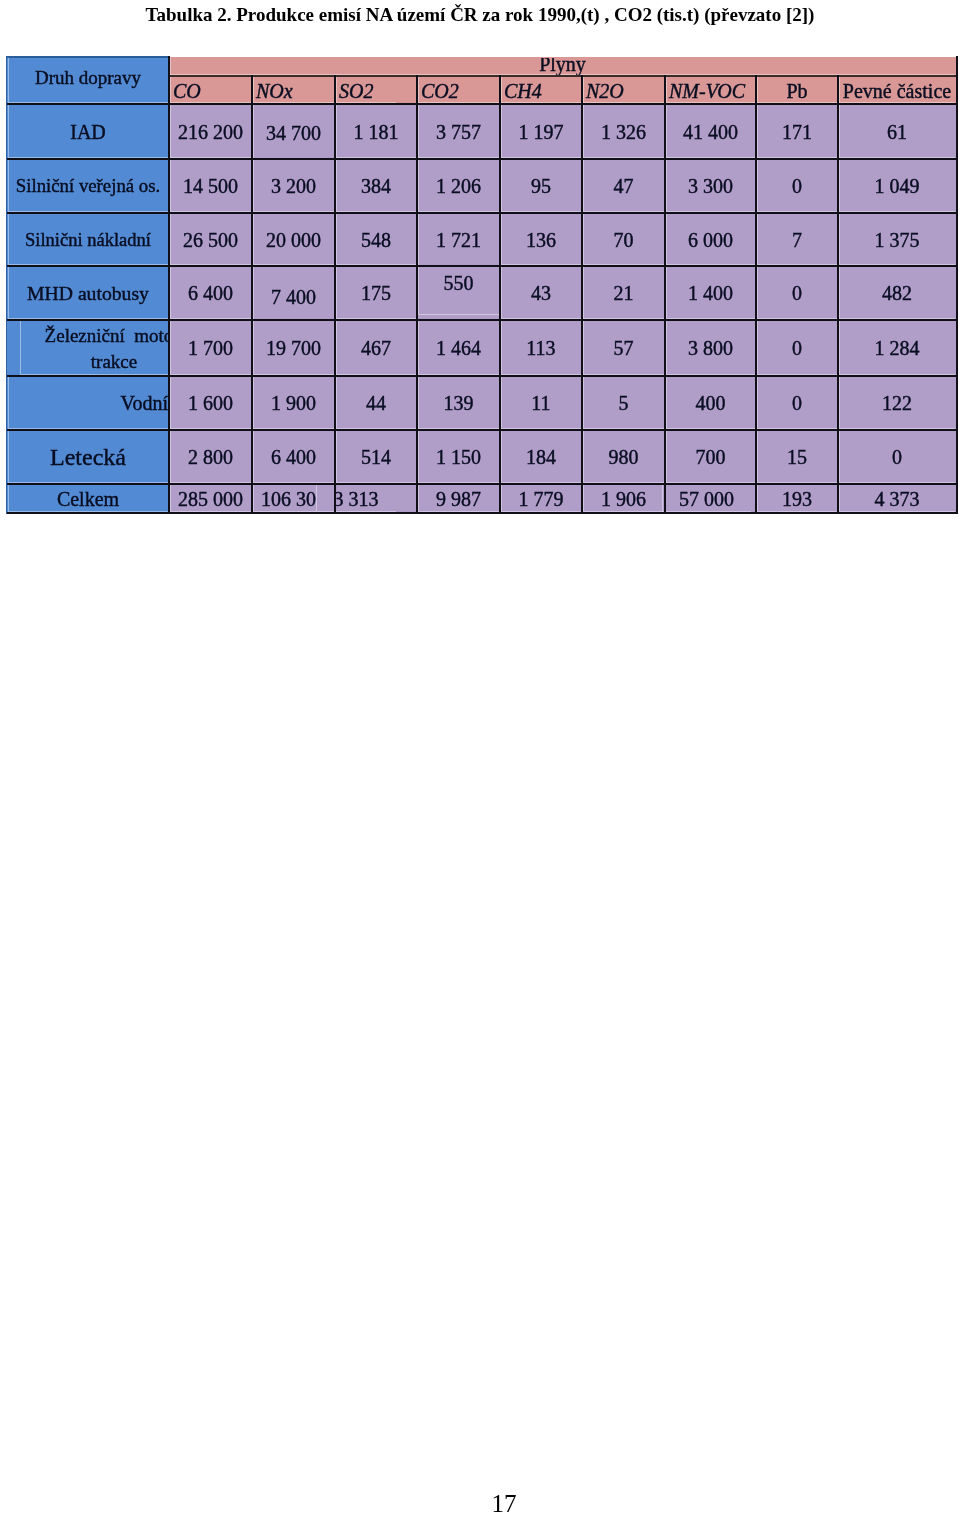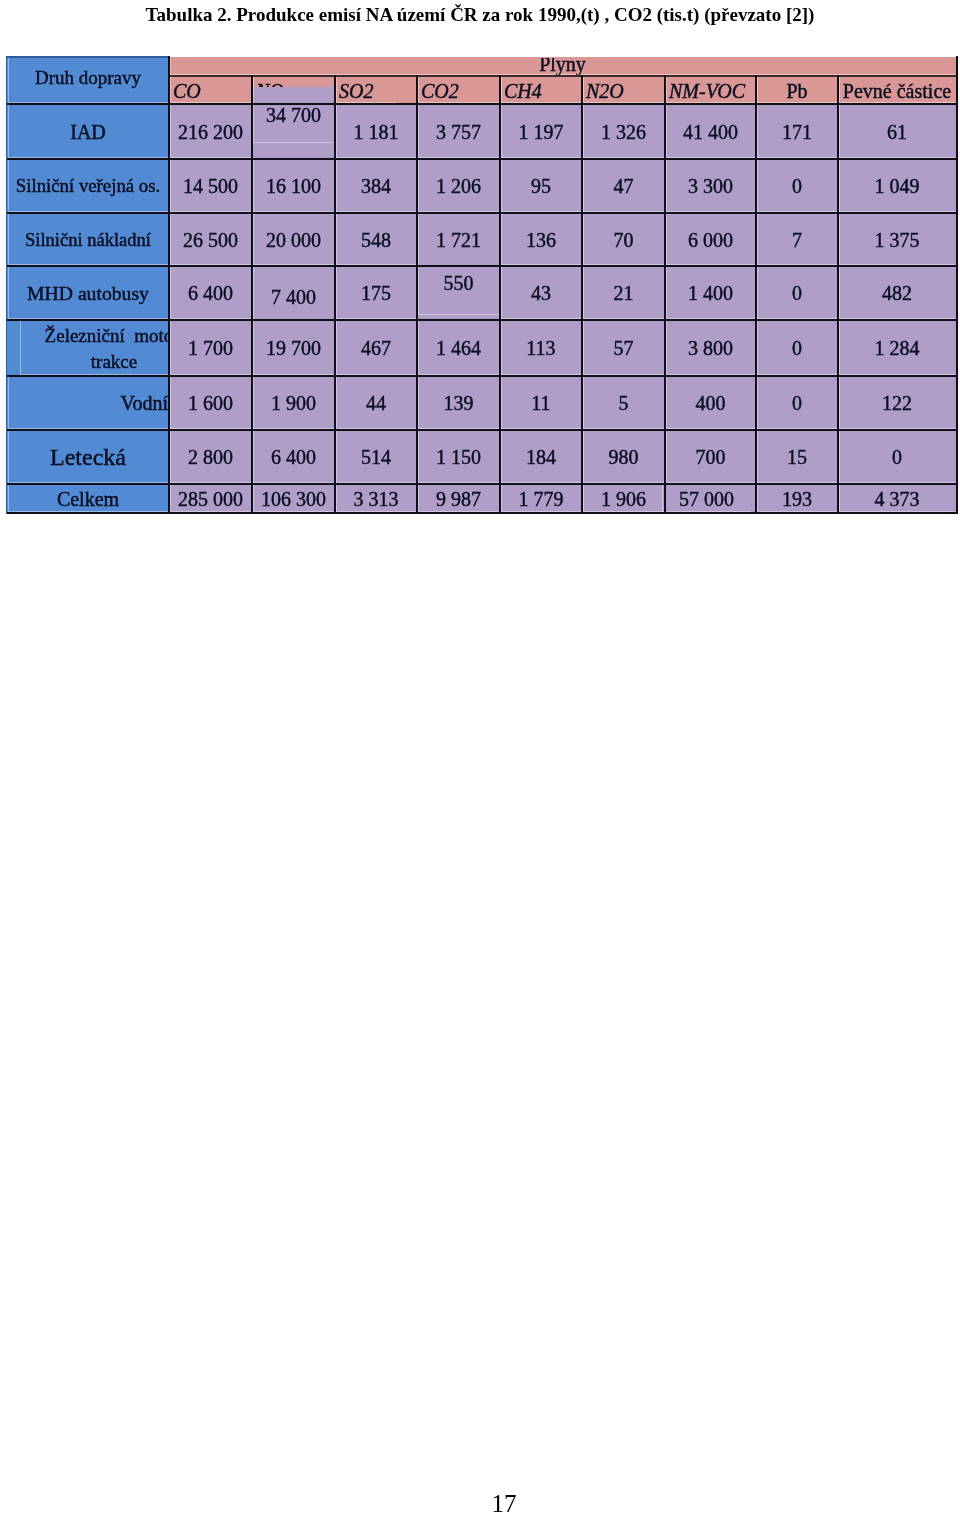--- a/index.html
+++ b/index.html
@@ -93,21 +93,21 @@
   </div>
     <div class="cellbg cat" style="left: 7px; top: 104px; width: 162px; height: 55px;"></div>
     <div class="cell cat ta-c" style="left: 8px; top: 105px; width: 160px; height: 53px; font-size: 20px;">
     <div class="inner">IAD</div>
   </div>
     <div class="cellbg numbg" style="left: 169px; top: 104px; width: 83px; height: 55px;"></div>
     <div class="cell numbg ta-c" style="left: 170px; top: 105px; width: 81px; height: 53px;">
     <div class="inner">216 200</div>
   </div>
     <div class="cellbg numbg" style="left: 252px; top: 104px; width: 83px; height: 55px;"></div>
-    <div class="cell numbg ta-c" style="left: 253px; top: 87px; width: 81px; height: 56px;">
+    <div class="cell numbg ta-c" style="left: 253px; top: 105px; width: 81px; height: 56px;">
     <div class="inner">34 700</div>
   </div>
     <div class="cellbg numbg" style="left: 335px; top: 104px; width: 82px; height: 55px;"></div>
     <div class="cell numbg ta-c" style="left: 336px; top: 105px; width: 80px; height: 53px;">
     <div class="inner">1 181</div>
   </div>
     <div class="cellbg numbg" style="left: 417px; top: 104px; width: 83px; height: 55px;"></div>
     <div class="cell numbg ta-c" style="left: 418px; top: 105px; width: 81px; height: 53px;">
     <div class="inner">3 757</div>
   </div>
@@ -134,21 +134,21 @@
     <div class="cellbg cat" style="left: 7px; top: 159px; width: 162px; height: 54px;"></div>
     <div class="cell cat ta-c" style="left: 8px; top: 160px; width: 160px; height: 52px; font-size: 18.8px;">
     <div class="inner">Silniční veřejná os.</div>
   </div>
     <div class="cellbg numbg" style="left: 169px; top: 159px; width: 83px; height: 54px;"></div>
     <div class="cell numbg ta-c" style="left: 170px; top: 160px; width: 81px; height: 52px;">
     <div class="inner">14 500</div>
   </div>
     <div class="cellbg numbg" style="left: 252px; top: 159px; width: 83px; height: 54px;"></div>
     <div class="cell numbg ta-c" style="left: 253px; top: 160px; width: 81px; height: 52px;">
-    <div class="inner">16 100</div>
+    <div class="inner">3 200</div>
   </div>
     <div class="cellbg numbg" style="left: 335px; top: 159px; width: 82px; height: 54px;"></div>
     <div class="cell numbg ta-c" style="left: 336px; top: 160px; width: 80px; height: 52px;">
     <div class="inner">384</div>
   </div>
     <div class="cellbg numbg" style="left: 417px; top: 159px; width: 83px; height: 54px;"></div>
     <div class="cell numbg ta-c" style="left: 418px; top: 160px; width: 81px; height: 52px;">
     <div class="inner">1 206</div>
   </div>
     <div class="cellbg numbg" style="left: 500px; top: 159px; width: 82px; height: 54px;"></div>
@@ -378,21 +378,21 @@
   </div>
     <div class="cellbg numbg" style="left: 169px; top: 484px; width: 83px; height: 29px;"></div>
     <div class="cell numbg ta-c" style="left: 170px; top: 485px; width: 81px; height: 27px;">
     <div class="inner">285 000</div>
   </div>
     <div class="cellbg numbg" style="left: 252px; top: 484px; width: 83px; height: 29px;"></div>
     <div class="cell numbg ta-c" style="left: 253px; top: 485px; width: 81px; height: 27px;">
     <div class="inner">106 300</div>
   </div>
     <div class="cellbg numbg" style="left: 335px; top: 484px; width: 82px; height: 29px;"></div>
-    <div class="cell numbg ta-c" style="left: 336px; top: 485px; width: 80px; height: 27px; padding-left: 43px;">
+    <div class="cell numbg ta-c" style="left: 316px; top: 485px; width: 80px; height: 27px; padding-left: 43px;">
     <div class="inner">3 313</div>
   </div>
     <div class="cellbg numbg" style="left: 417px; top: 484px; width: 83px; height: 29px;"></div>
     <div class="cell numbg ta-c" style="left: 418px; top: 485px; width: 81px; height: 27px;">
     <div class="inner">9 987</div>
   </div>
     <div class="cellbg numbg" style="left: 500px; top: 484px; width: 82px; height: 29px;"></div>
     <div class="cell numbg ta-c" style="left: 501px; top: 485px; width: 80px; height: 27px;">
     <div class="inner">1 779</div>
   </div>

